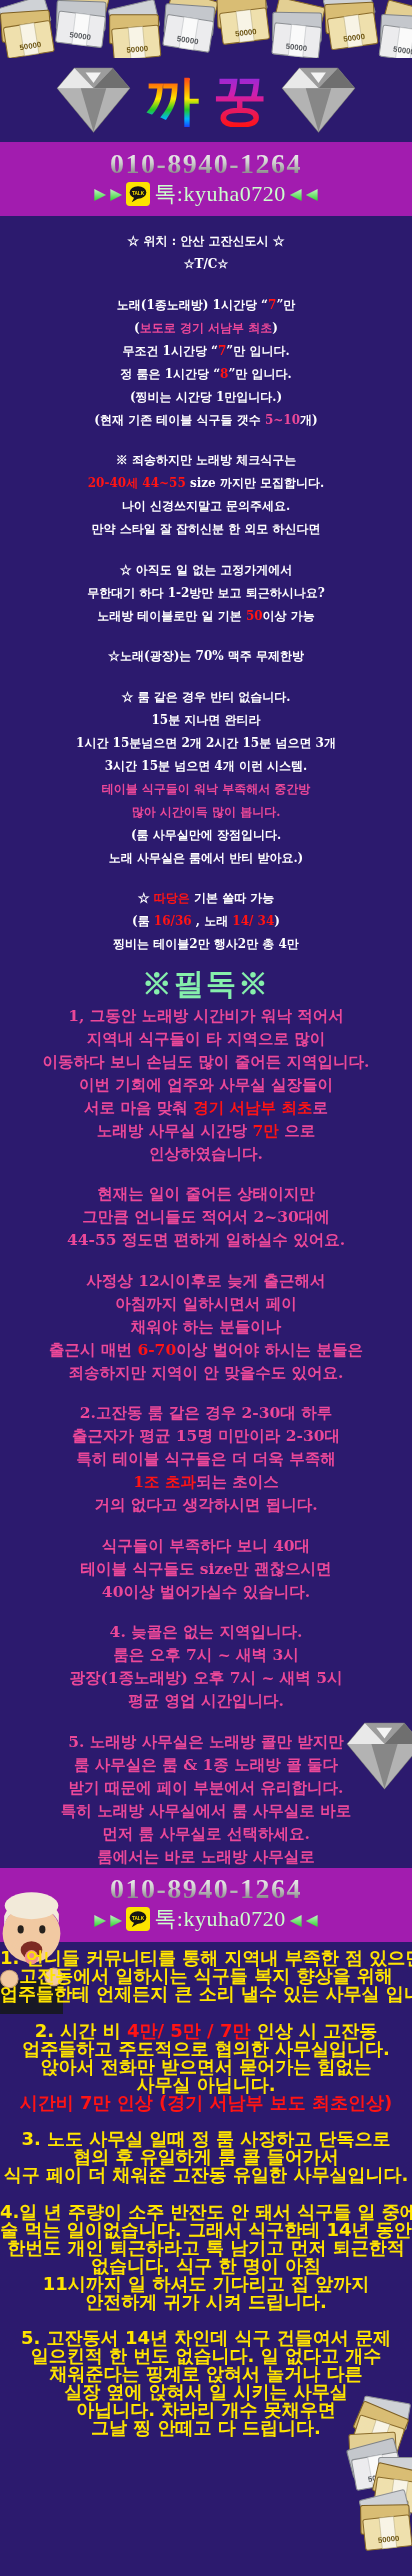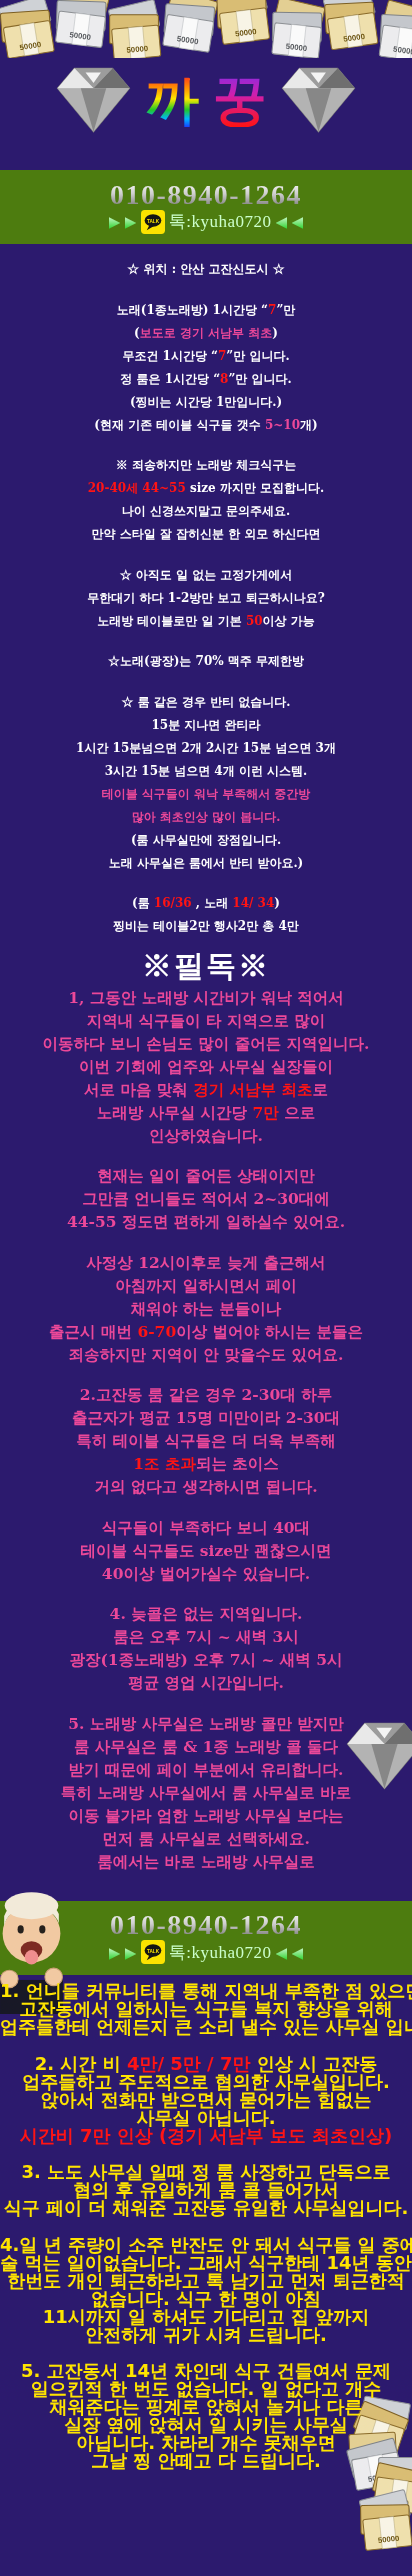--- a/index.html
+++ b/index.html
@@ -15,42 +15,42 @@
   .money-band svg:nth-child(6){transform:translateY(-6.2px) rotate(6deg);}
   .money-band svg:nth-child(7){transform:translateY(-15.5px) rotate(-8deg);}
   .money-band svg:nth-child(8){transform:translateY(-3.1px) rotate(8deg);}
   
   .title-row{height:84px;display:flex;align-items:center;justify-content:center;gap:13.4px;}
   .title-char{font-family:"DejaVu Serif","Liberation Serif",serif;font-weight:bold;font-size:54px;line-height:1;
     -webkit-background-clip:text;background-clip:text;color:transparent;}
   .title-char.grad-rainbow{background-image:linear-gradient(180deg,#ff2020 0%,#ff9a00 30%,#ffe800 48%,#22c825 68%,#00b7ff 85%,#1640ff 100%);}
   .title-char.grad-purplered{background-image:linear-gradient(180deg,#8a2be2 0%,#cf1fae 40%,#ff1212 100%);}
   
-  .pink-banner{height:74px;background:#4d7c0f;display:flex;flex-direction:column;align-items:center;justify-content:center;gap:1px;margin-top:28px;}
+  .pink-banner{height:74px;background:#a21caf;display:flex;flex-direction:column;align-items:center;justify-content:center;gap:1px;}
   .phone{font-family:"Liberation Serif","DejaVu Serif",serif;font-weight:bold;font-size:28px;letter-spacing:1.5px;line-height:1;
     background-image:linear-gradient(180deg,#fbfbfb 0%,#cfcfcf 45%,#6e6e6e 100%);-webkit-background-clip:text;background-clip:text;color:transparent;}
   .kakao-row{display:flex;align-items:center;gap:4.1px;}
   .arrow{font-size:15.5px;line-height:1;background-image:linear-gradient(180deg,#eaffea,#2fd32f);-webkit-background-clip:text;background-clip:text;color:transparent;}
-  .kakao-id{font-family:"Liberation Serif","DejaVu Serif",serif;font-size:17px;color:#ccffcc;letter-spacing:0.5px;}
+  .kakao-id{font-family:"Liberation Serif","DejaVu Serif",serif;font-size:22px;color:#ccffcc;letter-spacing:0.5px;}
   
   .text-block{position:relative;z-index:2;text-align:center;}
   .brush{font-family:"DejaVu Serif","Liberation Serif",serif;font-weight:bold;}
   .white-section{padding-top:14.4px;}
   .white-section .line{font-size:12px;line-height:23px;}
   .yellow-section .line{font-size:15.5px;line-height:23px;}
   .gothic-section{font-family:"DejaVu Sans","Liberation Sans",sans-serif;padding-top:7.2px;padding-bottom:20.6px;}
   .gothic-section .line{font-size:18px;line-height:18px;font-weight:bold;}
   .line{white-space:nowrap;}
   .line.blank{height:17.5px;}
   .gothic-section .line.blank{height:18.5px;}
   .c-w{color:#ffffff;}
   .c-y{color:#ec4899;}
   .c-r{color:#ff1414;}
   .c-b{color:#ffe400;}
-  .must-read{font-size:30px;line-height:1;color:#ffffff;margin:12.4px 0 5.2px 0;letter-spacing:2.1px;}
+  .must-read{font-size:30px;line-height:1;color:#86efac;margin:12.4px 0 5.2px 0;letter-spacing:2.1px;}
   
   .deco{position:absolute;z-index:1;}
   .deco-diamond-right{top:1720px;right:-11.3px;}
   .deco-baby{top:1882px;left:0;}
   .deco-money-right{top:2391px;right:-24px;}
   .defs-hidden{position:absolute;width:0;height:0;overflow:hidden;}
 </style>
 </head>
 <body>
 
@@ -134,20 +134,21 @@
         <text x="23" y="24" font-size="9" font-family="sans-serif" font-weight="bold" fill="#fce300" text-anchor="middle">TALK</text>
       </svg>
       <span class="kakao-id">톡:kyuha0720</span>
       <span class="arrow">◀</span>
       <span class="arrow">◀</span>
     </div>
   </div>
 
   <div class="text-block brush white-section">
       <div class="line"><span class="c-w">☆  위치 : 안산 고잔신도시 ☆</span></div>
+      <div class="line"><span class="c-w">☆T/C☆</span></div>
       <div class="line blank"></div>
       <div class="line"><span class="c-w">노래(1종노래방) 1시간당 “</span><span class="c-r">7</span><span class="c-w">”만</span></div>
       <div class="line"><span class="c-w">(</span><span class="c-y">보도로 경기 서남부 최초</span><span class="c-w">)</span></div>
       <div class="line"><span class="c-w">무조건 1시간당 “</span><span class="c-r">7</span><span class="c-w">”만 입니다.</span></div>
       <div class="line"><span class="c-w">정 룸은 1시간당 “</span><span class="c-r">8</span><span class="c-w">”만 입니다.</span></div>
       <div class="line"><span class="c-w">(찡비는 시간당 1만입니다.)</span></div>
       <div class="line"><span class="c-w">(현재 기존 테이블 식구들 갯수 </span><span class="c-y">5~10</span><span class="c-w">개)</span></div>
       <div class="line blank"></div>
       <div class="line"><span class="c-w">※ 죄송하지만 노래방 체크식구는</span></div>
       <div class="line"><span class="c-r">20-40세 44~55</span><span class="c-w"> size 까지만 모집합니다.</span></div>
@@ -158,24 +159,25 @@
       <div class="line"><span class="c-w">무한대기 하다 1-2방만 보고 퇴근하시나요?</span></div>
       <div class="line"><span class="c-w">노래방 테이블로만 일 기본 </span><span class="c-r">50</span><span class="c-w">이상 가능</span></div>
       <div class="line blank"></div>
       <div class="line"><span class="c-w">☆노래(광장)는 70% 맥주 무제한방</span></div>
       <div class="line blank"></div>
       <div class="line"><span class="c-w">☆ 룸 같은 경우 반티 없습니다.</span></div>
       <div class="line"><span class="c-w">15분 지나면 완티라</span></div>
       <div class="line"><span class="c-w">1시간 15분넘으면 2개 2시간 15분 넘으면 3개</span></div>
       <div class="line"><span class="c-w">3시간 15분 넘으면 4개 이런 시스템.</span></div>
       <div class="line"><span class="c-y">테이블 식구들이 워낙 부족해서 중간방</span></div>
-      <div class="line"><span class="c-y">많아 최초인상 많이 봅니다.</span></div>
+      <div class="line"><span class="c-y">많아 시간이득 많이 봅니다.</span></div>
       <div class="line"><span class="c-w">(룸 사무실만에 장점입니다.</span></div>
       <div class="line"><span class="c-w">노래 사무실은 룸에서 반티 받아요.)</span></div>
       <div class="line blank"></div>
+      <div class="line"><span class="c-w">☆ </span><span class="c-r">따당은</span><span class="c-w"> 기본 쓸따 가능</span></div>
       <div class="line"><span class="c-w">(룸 </span><span class="c-r">16/36</span><span class="c-w"> , 노래 </span><span class="c-r">14/ 34</span><span class="c-w">)</span></div>
       <div class="line"><span class="c-w">찡비는 테이블2만 행사2만 총 4만</span></div>
     </div>
 
   <div class="text-block brush must-read">※필독※</div>
 
   <div class="text-block brush yellow-section">
       <div class="line"><span class="c-y">1, 그동안 노래방 시간비가 워낙 적어서</span></div>
       <div class="line"><span class="c-y">지역내 식구들이 타 지역으로 많이</span></div>
       <div class="line"><span class="c-y">이동하다 보니 손님도 많이 줄어든 지역입니다.</span></div>
@@ -206,21 +208,20 @@
       <div class="line blank"></div>
       <div class="line"><span class="c-y">4. 늦콜은 없는 지역입니다.</span></div>
       <div class="line"><span class="c-y">룸은 오후 7시 ~ 새벽 3시</span></div>
       <div class="line"><span class="c-y">광장(1종노래방) 오후 7시 ~ 새벽 5시</span></div>
       <div class="line"><span class="c-y">평균 영업 시간입니다.</span></div>
       <div class="line blank"></div>
       <div class="line"><span class="c-y">5. 노래방 사무실은 노래방 콜만 받지만</span></div>
       <div class="line"><span class="c-y">룸 사무실은 룸 &amp; 1종 노래방 콜 둘다</span></div>
       <div class="line"><span class="c-y">받기 때문에 페이 부분에서 유리합니다.</span></div>
       <div class="line"><span class="c-y">특히 노래방 사무실에서 룸 사무실로 바로</span></div>
-      <div class="line"><span class="c-y">이동 불가라 엄한 노래방 사무실 보다는</span></div>
       <div class="line"><span class="c-y">먼저 룸 사무실로 선택하세요.</span></div>
       <div class="line"><span class="c-y">룸에서는 바로 노래방 사무실로</span></div>
     </div>
 
   <div class="pink-banner">
     <div class="phone">010-8940-1264</div>
     <div class="kakao-row">
       <span class="arrow">▶</span>
       <span class="arrow">▶</span>
       <svg width="24" height="24" viewBox="0 0 46 46">

